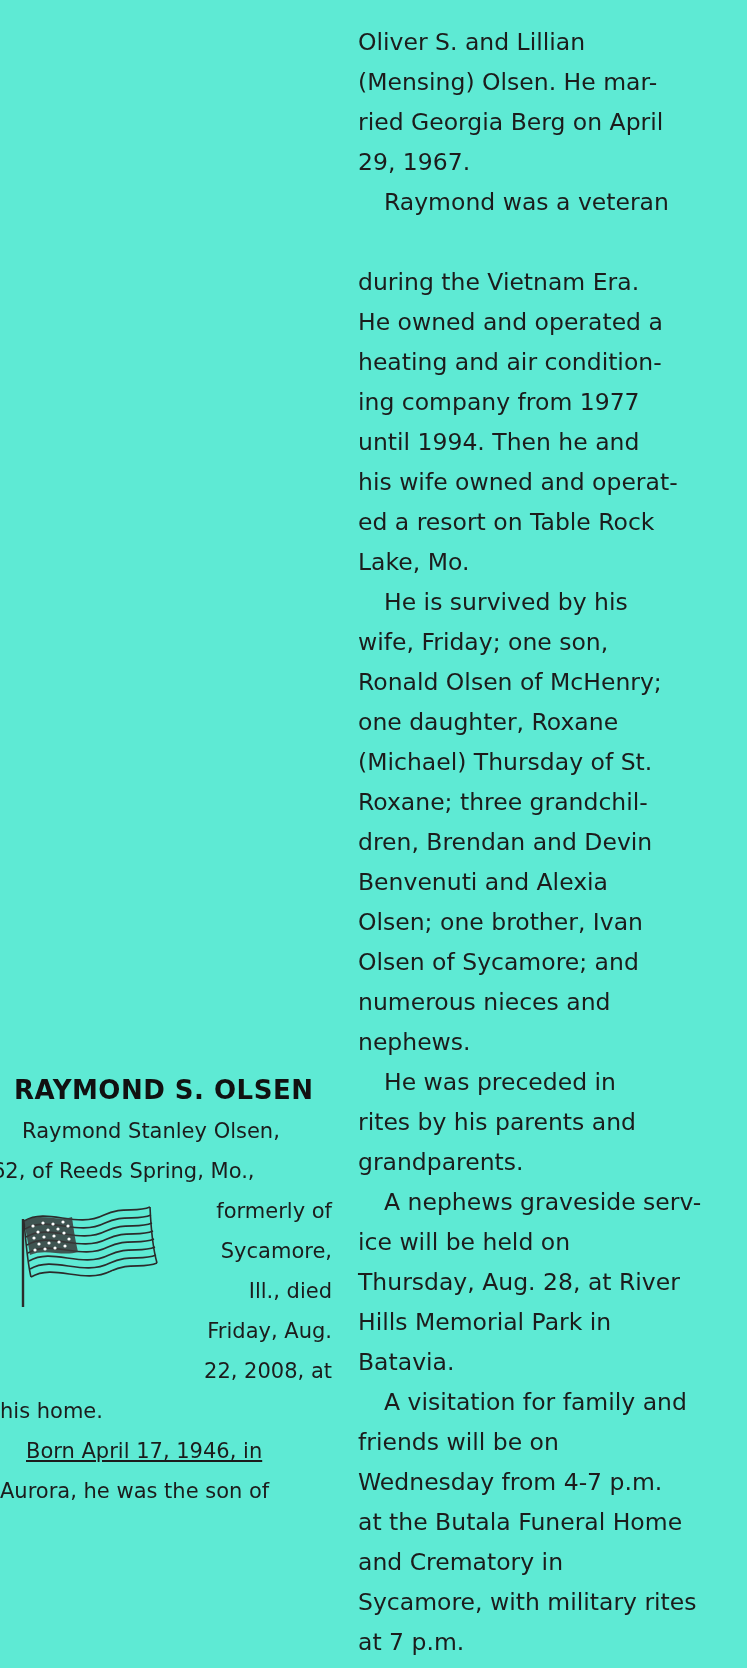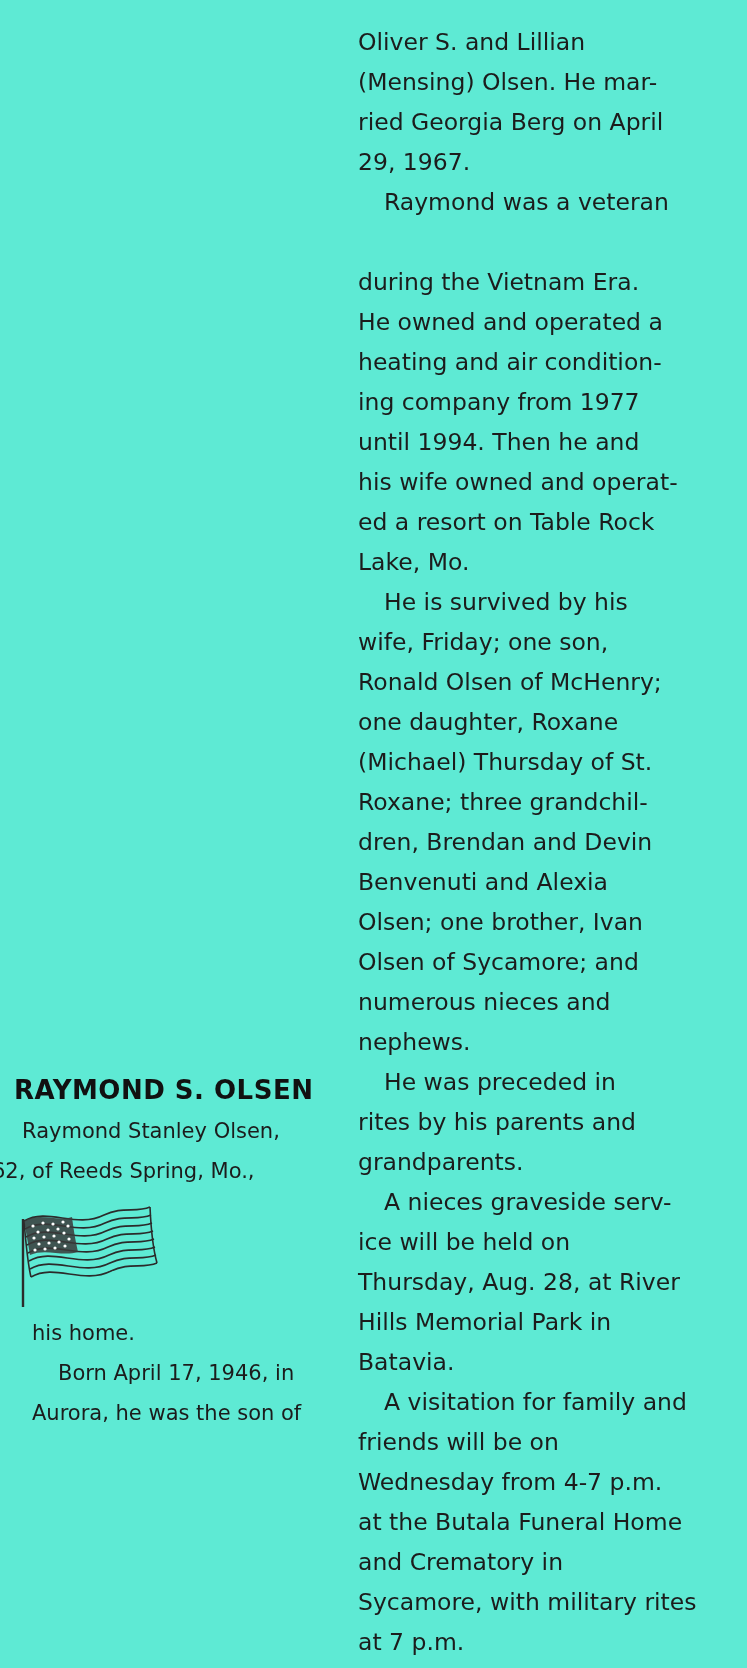--- a/index.html
+++ b/index.html
@@ -73,23 +73,22 @@
     padding-right: 8px;
   }
   .wrap-text div {
     line-height: 40px;
   }
 
   .clear { clear: both; }
 
   .after-flag {
     margin: 0;
-    padding-left: 32px;
-  }
-  .after-flag .indent { margin-left: 26px; }
+  }
+  .after-flag .indent { margin-left: 26px; text-decoration: underline; }
 
   
   .col-right {
     left: 358px;
     top: 22px;
     width: 389px;
     font-size: 23.5px;
     line-height: 40px;
     color: #1c1c1c;
   }
@@ -150,21 +149,21 @@
       <span>nephews.</span>
     </p>
 
     <p class="indent">
       <span>He was preceded in</span><br>
       <span>rites by his parents and</span><br>
       <span>grandparents.</span>
     </p>
 
     <p class="indent">
-      <span>A nieces graveside serv-</span><br>
+      <span>A nephews graveside serv-</span><br>
       <span>ice will be held on</span><br>
       <span>Thursday, Aug. 28, at River</span><br>
       <span>Hills Memorial Park in</span><br>
       <span>Batavia.</span>
     </p>
 
     <p class="indent">
       <span>A visitation for family and</span><br>
       <span>friends will be on</span><br>
       <span>Wednesday from 4-7 p.m.</span><br>
@@ -231,20 +230,27 @@
               <circle cx="51" cy="44" r="1.6"></circle>
             <circle cx="17" cy="55" r="1.6"></circle>
               <circle cx="27" cy="54" r="1.6"></circle>
             <circle cx="37" cy="53" r="1.6"></circle>
               <circle cx="47" cy="51" r="1.6"></circle>
           </g>
           <line x1="5" y1="24" x2="5" y2="112" stroke="#2b2b2b" stroke-width="2.4"></line>
         </svg>
       </div>
 
+      <div class="wrap-text">
+        <div>formerly of</div>
+        <div>Sycamore,</div>
+        <div>Ill., died</div>
+        <div>Friday, Aug.</div>
+        <div>22, 2008, at</div>
+      </div>
 
       <div class="clear"></div>
 
       <div class="after-flag">
         <div>his home.</div>
         <div class="indent">Born April 17, 1946, in</div>
         <div>Aurora, he was the son of</div>
       </div>
 
     </div>

